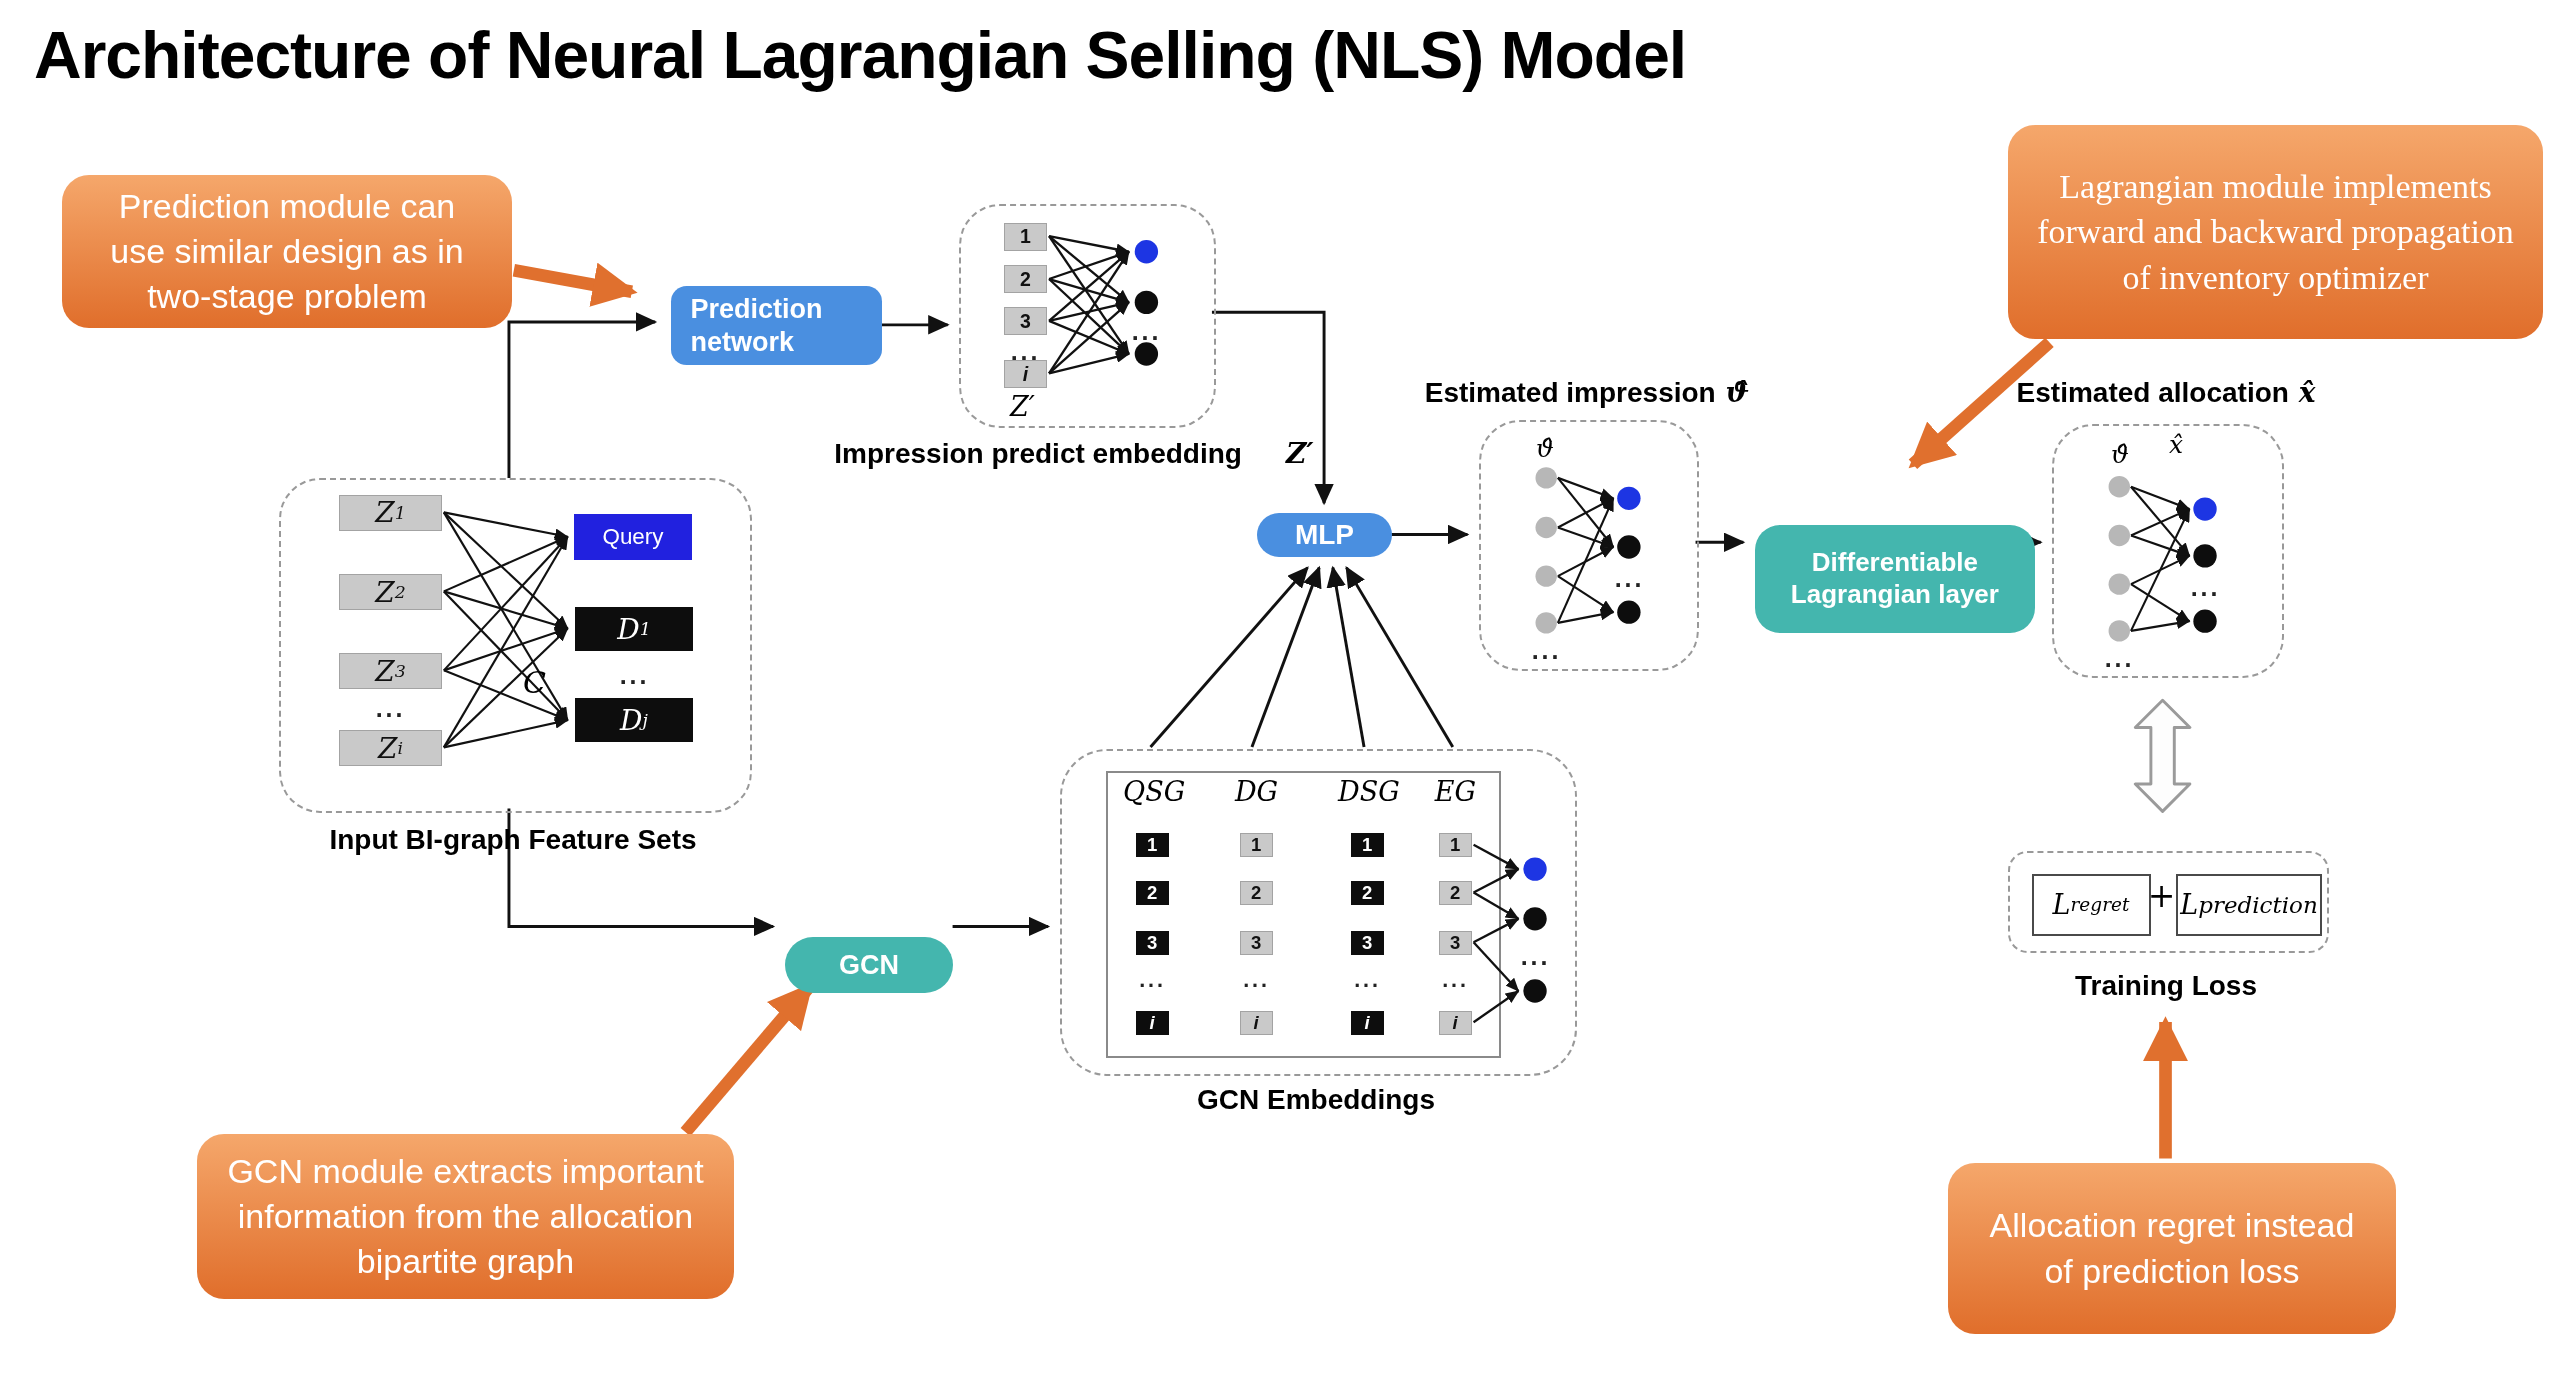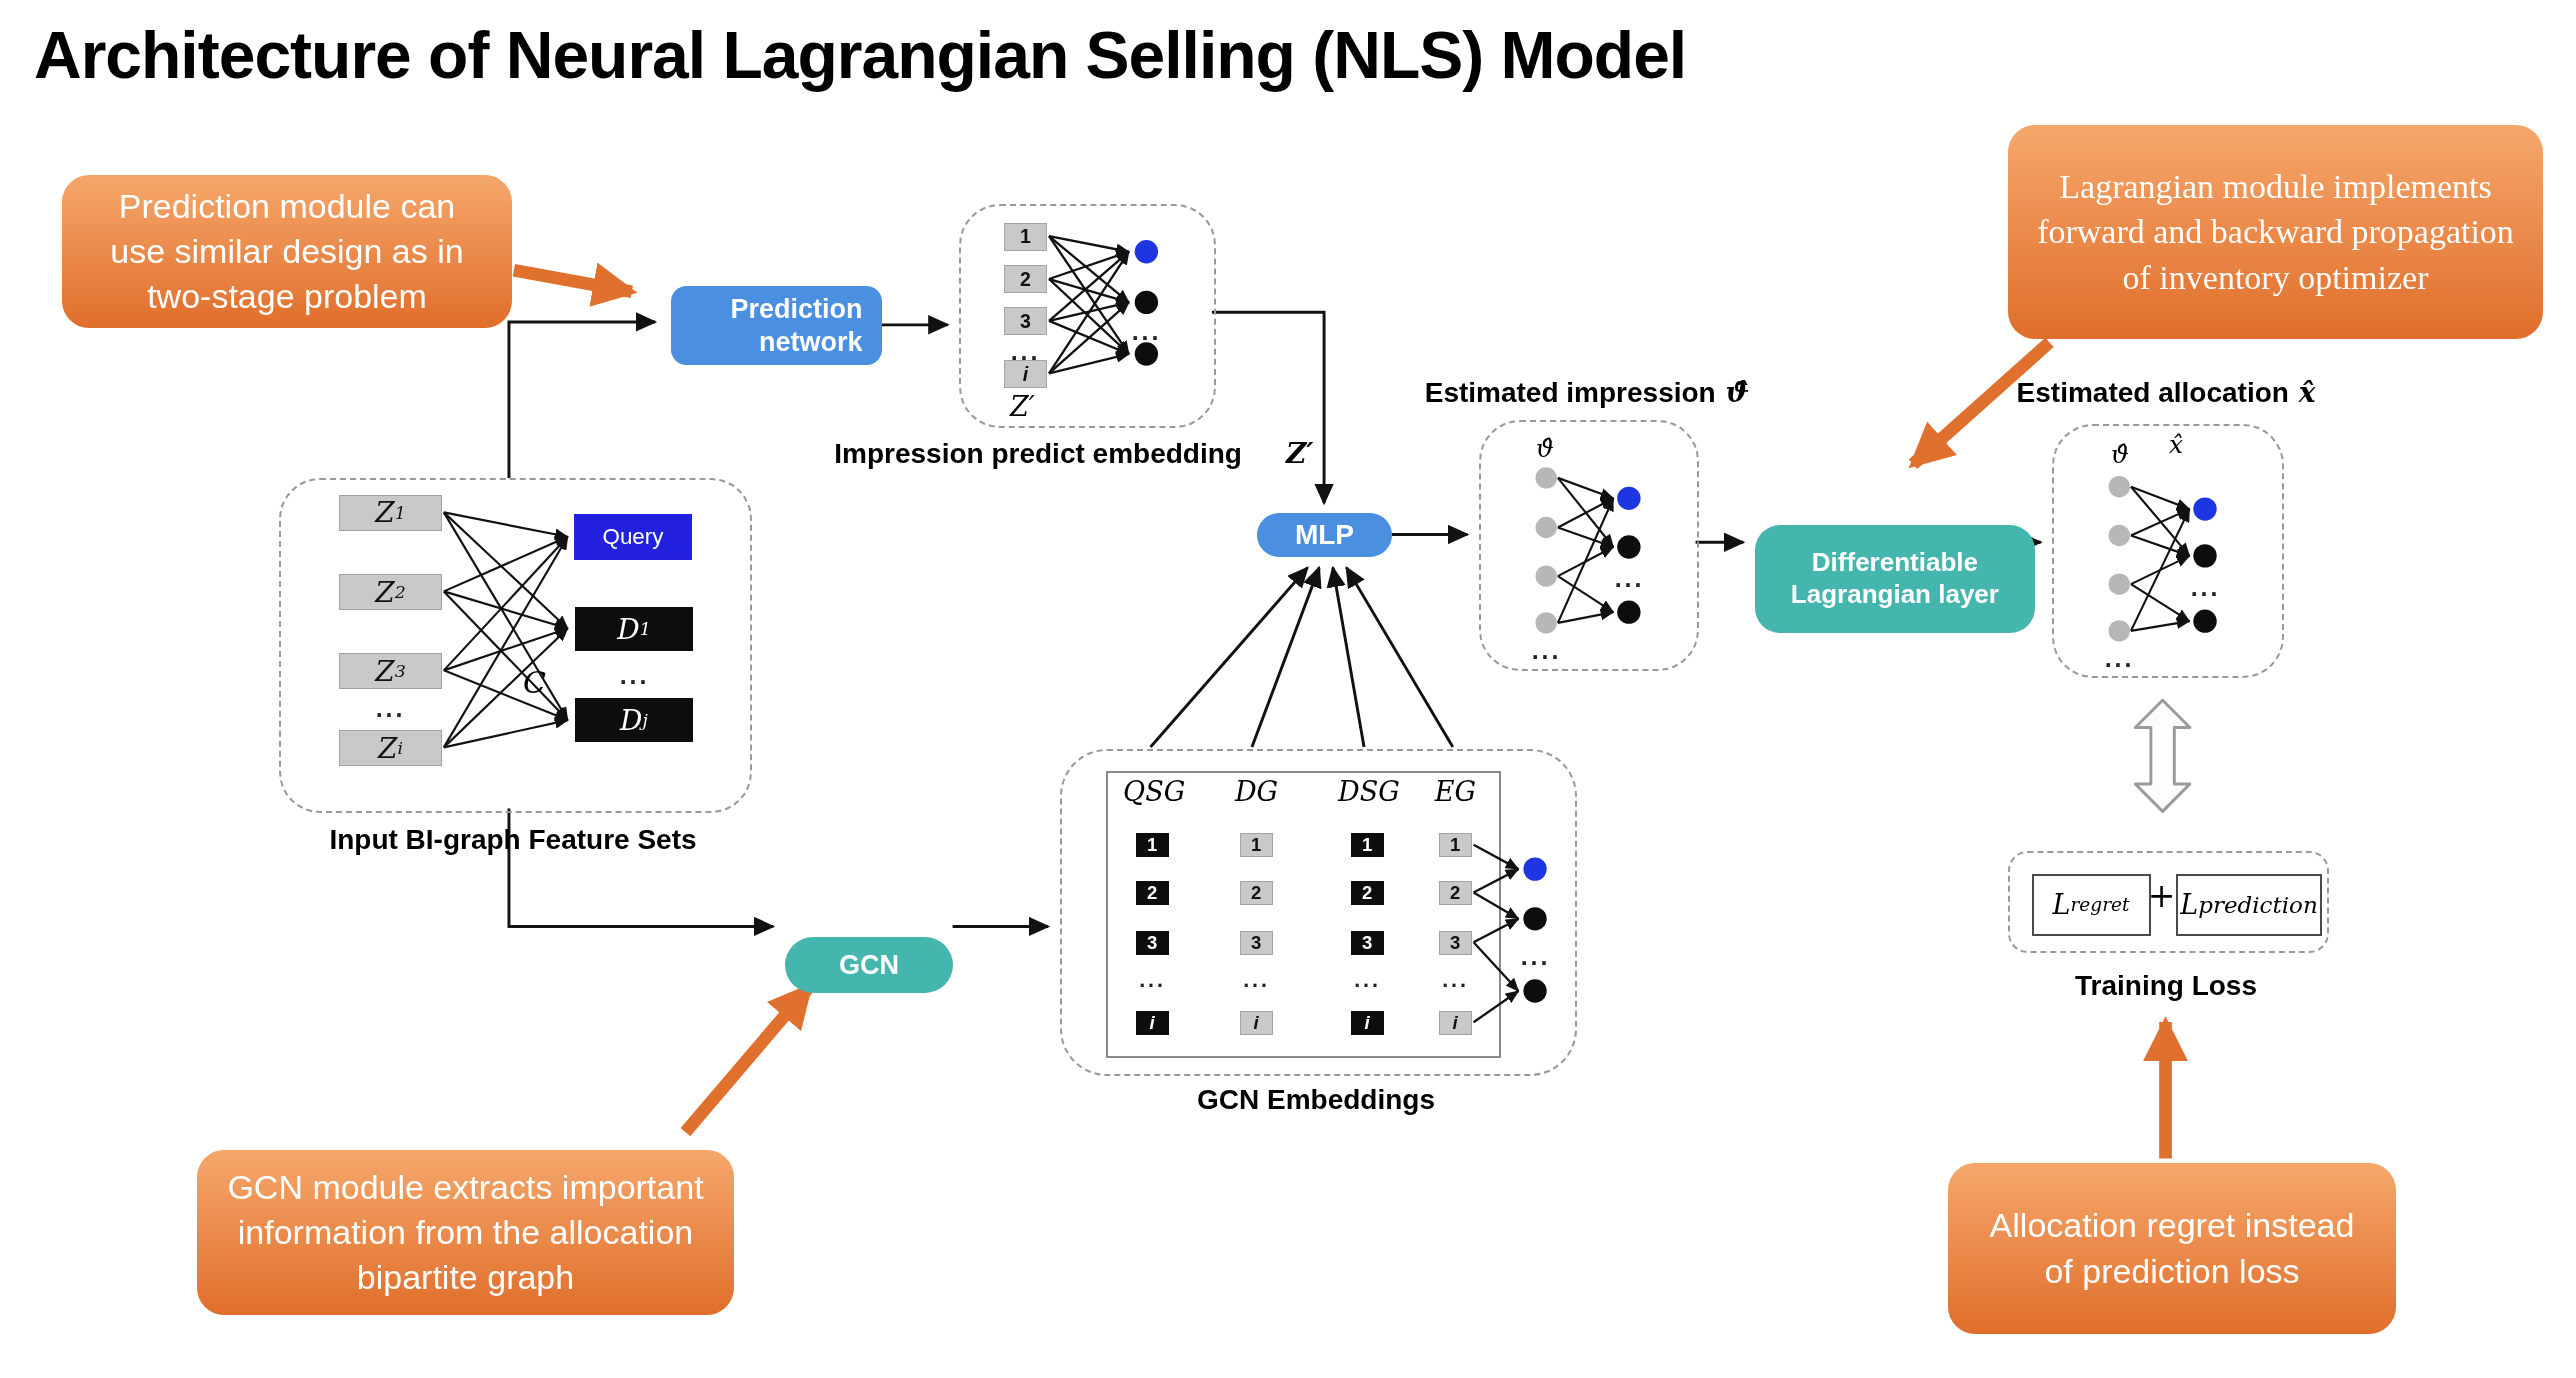--- a/index.html
+++ b/index.html
@@ -7,21 +7,21 @@
             font-family:"Liberation Sans",sans-serif; overflow:hidden; }
   .abs { position:absolute; }
   .overlay { position:absolute; left:0; top:0; z-index:1; pointer-events:none; }
   h1.title { position:absolute; left:27px; top:9.8px; margin:7px; font-size:66px; font-weight:bold;
              letter-spacing:-1px; color:#000; z-index:2; }
   .callout { position:absolute; z-index:3; border-radius:27px; color:#fff; text-align:center;
              display:flex; align-items:center; justify-content:center; font-size:34px; line-height:1.33;
              padding:7.8px 25px; box-sizing:border-box;
              background:linear-gradient(180deg, var(--callout-top,#F5A76B) 0%, var(--callout-bottom,#E06E2B) 100%); }
   .bluebox { position:absolute; z-index:3; background:var(--blue-box,#4A8FE0); color:#fff; font-weight:bold;
-             display:flex; align-items:center; justify-content:center; text-align:right; line-height:1.2; }
+             display:flex; align-items:center; justify-content:center; text-align:left; line-height:1.2; }
   .tealbox { position:absolute; z-index:3; background:var(--teal-box,#44B6AE); color:#fff; font-weight:bold;
              display:flex; align-items:center; justify-content:center; text-align:center; line-height:1.22;margin-top:38px; }
   .dashed { position:absolute; z-index:2; border:2.9px dashed #999; border-radius:41px; background:transparent; }
   .caption { position:absolute; z-index:2; font-weight:bold; font-size:28px; color:#000;
              transform:translateX(-50%); white-space:nowrap; display:flex; gap:9.8px; align-items:baseline; }
   .math { font-family:"DejaVu Serif",serif; font-style:italic; font-weight:normal; }
   .math.b { font-weight:bold; }
   sub { font-size:0.62em; }
   .sq { position:absolute; display:flex; align-items:center; justify-content:center; font-weight:bold; }
   .sq.gray { background:var(--cell-gray,#C9C9C9); color:#111; border:1px solid #a3a3a3; box-sizing:border-box; }
@@ -83,21 +83,21 @@
       <line x1="2221" y1="1188" x2="2221" y2="1048" marker-end="url(#ahOrange)"></line>
     </g>
 
     <polygon points="2218,718 2246,746 2230,746 2230,804 2246,804 2218,832 2190,804 2206,804 2206,746 2190,746" fill="#fdfdfd" stroke="#9a9a9a" stroke-width="3" stroke-linejoin="round"></polygon>
   </svg>
 
   <h1 class="title">Architecture of Neural Lagrangian Selling (NLS) Model</h1>
 
   <div class="callout" style="left:62px; top:159px; width:450px; height:153px;margin-top:16px;">Prediction module can use similar design as in two-stage problem</div>
   <div class="callout" style="left:2008px; top:125px; width:535px; height:214px;font-family:Liberation Serif, serif;">Lagrangian module implements forward and backward propagation of inventory optimizer</div>
-  <div class="callout" style="left:197px; top:1134px; width:537px; height:165px;margin-top:16px;">GCN module extracts important information from the allocation bipartite graph</div>
+  <div class="callout" style="left:197px; top:1134px; width:537px; height:165px;">GCN module extracts important information from the allocation bipartite graph</div>
   <div class="callout" style="left:1948px; top:1163px; width:448px; height:171px;">Allocation regret instead of prediction loss</div>
 
   <div class="bluebox" style="left:671px; top:286px; width:172px; height:79px; border-radius:15.6px; font-size:27px; padding:0 19.5px;">Prediction network</div>
   <div class="bluebox" style="left:1257px; top:513px; width:135px; height:44px; border-radius:22.4px; font-size:28px;">MLP</div>
   <div class="tealbox" style="left:785px; top:899px; width:168px; height:56px; border-radius:28px; font-size:27px;">GCN</div>
   <div class="tealbox" style="left:1755px; top:487px; width:233px; height:108px; border-radius:25px; font-size:26px; padding:0 23.4px;">Differentiable Lagrangian layer</div>
 
   <div class="dashed" style="left:959px; top:204px; width:253px; height:220px;">
     <svg width="253" height="220" viewBox="0 0 259 226" style="position:absolute;left:0;top:0;">
       <defs>

